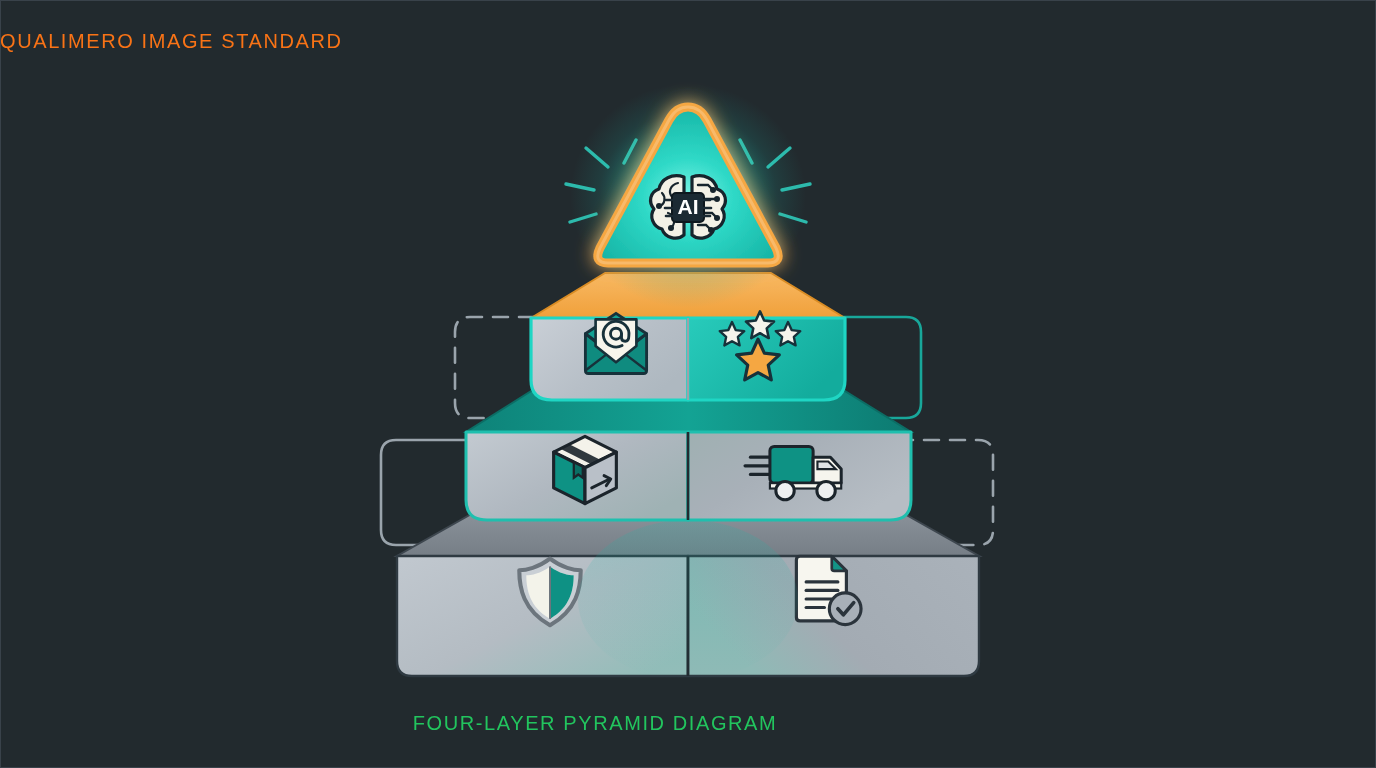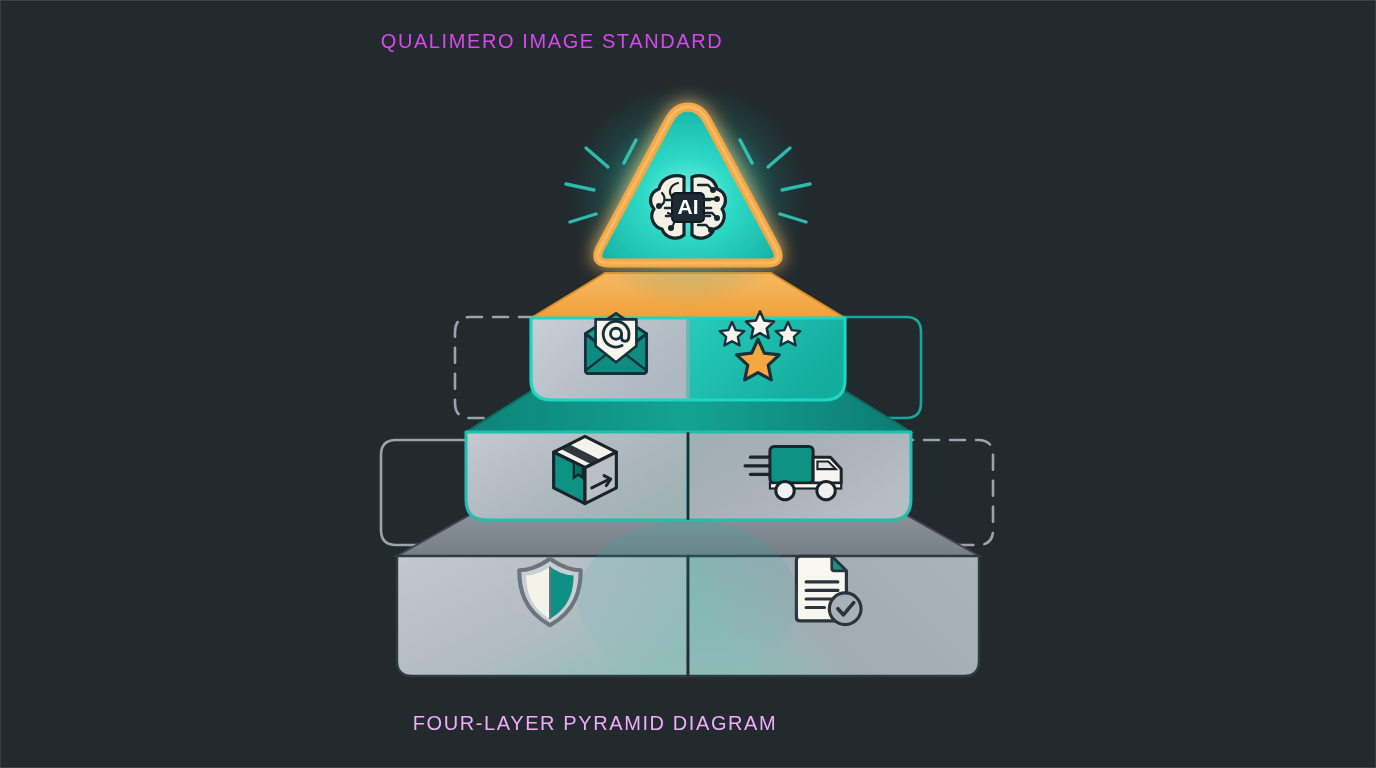--- a/index.html
+++ b/index.html
@@ -17,34 +17,33 @@
     position: relative;
     width: 1376px;
     height: 768px;
     background: #222a2e;
   }
   .title {
     position: absolute;
     top: 30px;
     left: 0;
     width: 1104px;
-    text-align: center;
-    color: #d946ef;
+    color: #f97316;
     font-size: 20px;
     letter-spacing: 1.6px;
     font-weight: 400;
     user-select: none;
   }
   .caption {
     position: absolute;
     top: 712px;
     left: 0;
     width: 1190px;
     text-align: center;
-    color: #f0abfc;
+    color: #22c55e;
     font-size: 20px;
     letter-spacing: 1.6px;
     font-weight: 400;
     user-select: none;
   }
   #figure {
     position: absolute;
     left: 0;
     top: 0;
   }

